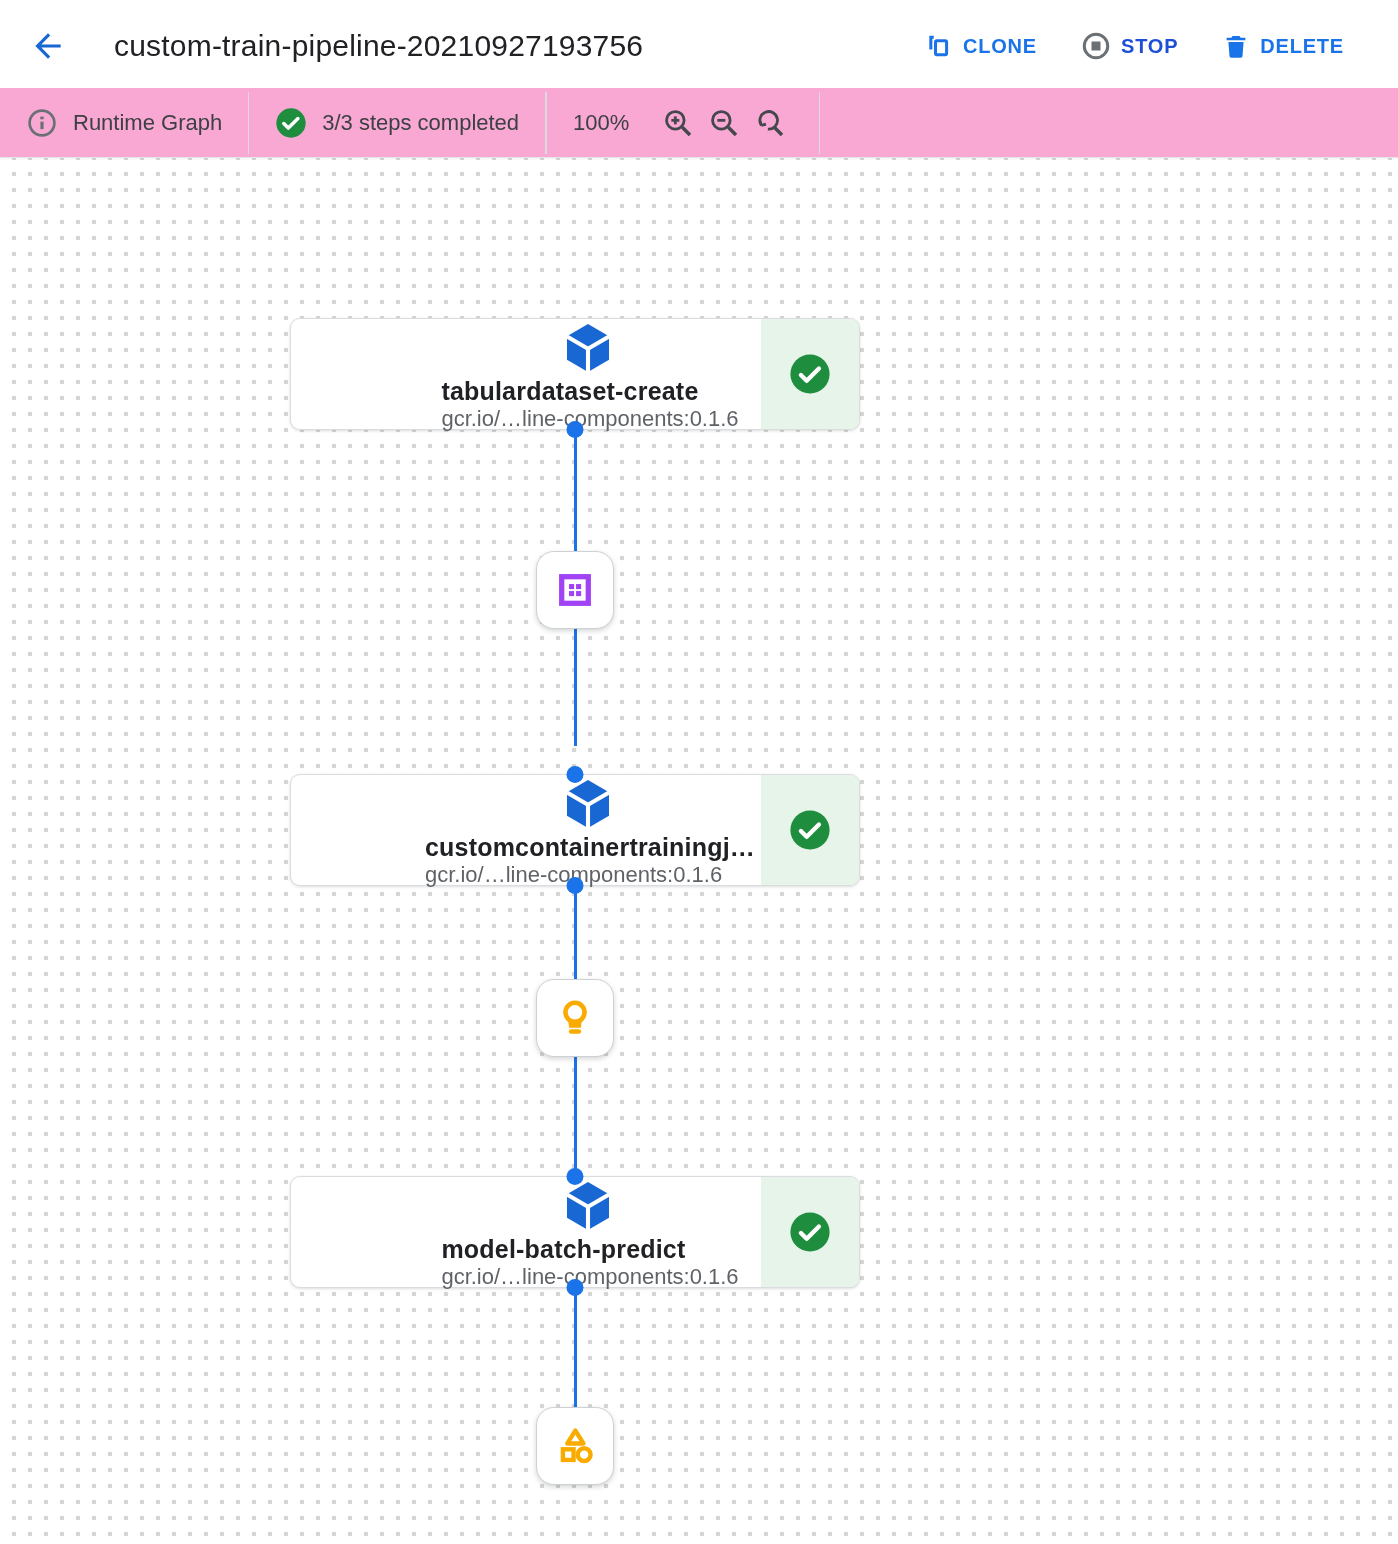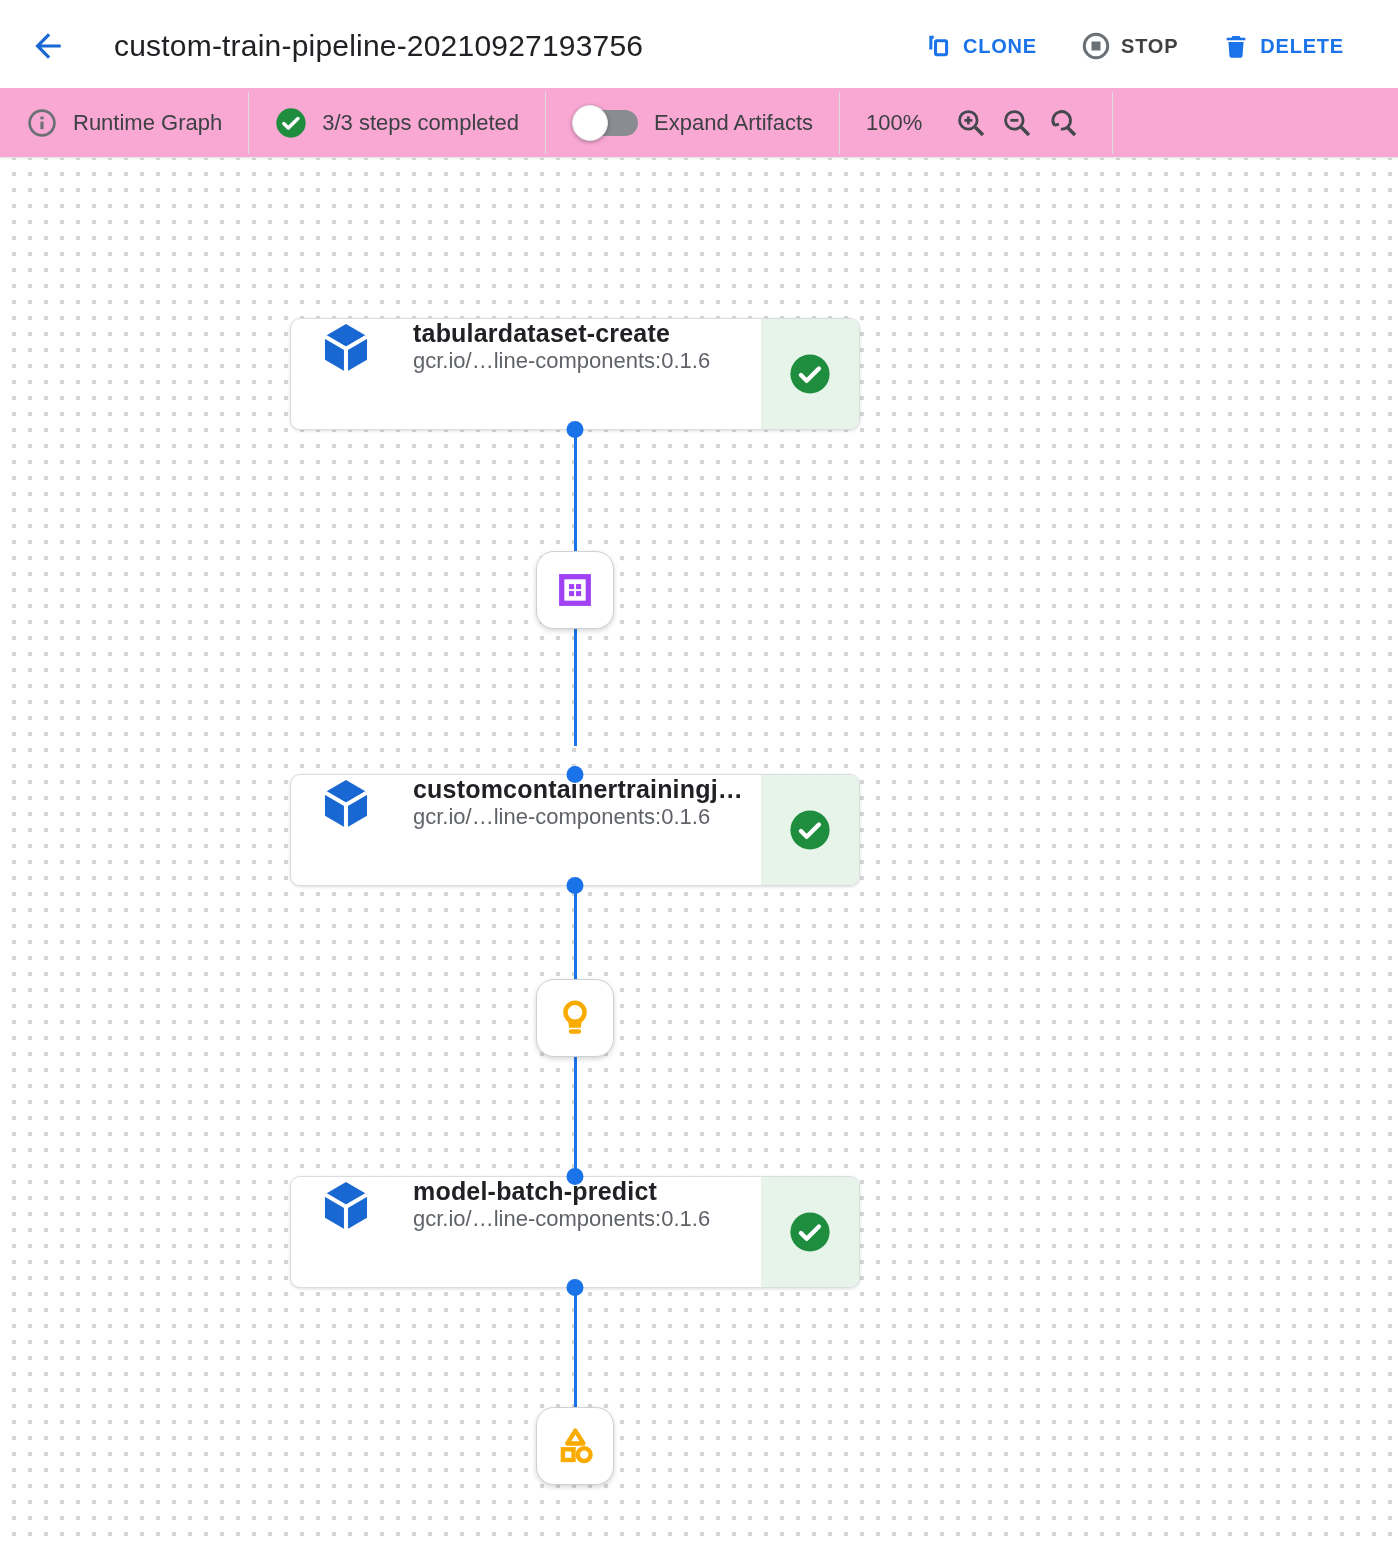--- a/index.html
+++ b/index.html
@@ -11,21 +11,21 @@
     padding:4px 54px 0 26px; }
   .back-btn { width:44px; height:44px; border:none; background:transparent;
     cursor:pointer; display:flex; align-items:center; justify-content:center; }
   .page-title { font-size:30px; font-weight:400; color:#202124; margin-left:44px;
     letter-spacing:0.2px; white-space:nowrap; }
   .header-actions { margin-left:auto; display:flex; align-items:center; gap:44px; }
   .hbtn { display:flex; align-items:center; gap:10px; border:none; background:transparent;
     font-family:inherit; font-size:20px; font-weight:700; letter-spacing:0.8px;
     cursor:pointer; }
   .hbtn.blue { color:#1a73e8; }
-  .hbtn.gray { color:#404040; }
+  .hbtn.gray { color:#1d4ed8; }
 
   
   .toolbar { height:70px; display:flex; align-items:center; background:#f9a8d4;
     border-bottom:1px solid #e4e6e8; box-shadow:0 1px 2px rgba(0,0,0,0.05);
     position:relative; z-index:5; }
   .tb-section { display:flex; align-items:center; height:100%; padding:0 26px; }
   .tb-divider { width:1px; height:62px; background:#dadce0; }
   .tb-label { font-size:22px; font-weight:500; color:#3c4043; white-space:nowrap; }
   .tb-icon { margin-right:15px; display:flex; align-items:center; }
   .zoom-level { font-size:22px; color:#3c4043; margin-right:26px; }
@@ -45,22 +45,22 @@
     background-image:radial-gradient(circle, #d5d5d5 2.1px, transparent 2.6px);
     background-size:16px 16px; background-position:6px 8px; overflow:hidden; }
 
   .edge { position:absolute; width:3px; background:#1a73e8; left:574px; }
   .edge1 { top:272px; height:316px; }
   .edge2 { top:700px; height:318px; }
   .edge3 { top:1130px; height:132px; }
 
   .node-card { position:absolute; left:290px; width:570px; height:112px;
     background:#fff; border:1px solid #dadce0; border-radius:10px;
-    box-shadow:0 1px 3px rgba(60,64,67,0.18); display:flex; 
-    cursor:pointer; }
+    box-shadow:0 1px 3px rgba(60,64,67,0.18); display:flex; align-items:center;
+    cursor:pointer;flex-direction:column; }
   .node1 { top:160px; }  .node2 { top:616px; }  .node3 { top:1018px; }
   .node-icon { margin-left:26px; flex:none; display:flex; }
   .node-text { margin-left:38px; min-width:0; padding-right:8px; }
   .node-title { font-size:25px; font-weight:700; color:#202124; white-space:nowrap;
     letter-spacing:0.2px; }
   .node-subtitle { font-size:22px; color:#5f6368; white-space:nowrap; }
   .node-status { position:absolute; right:0; top:0; width:98px; height:100%;
     background:#e6f4ea; border-radius:0 9px 9px 0; display:flex;
     align-items:center; justify-content:center; }
   .port { position:absolute; left:50%; width:17px; height:17px; border-radius:50%;
@@ -136,27 +136,20 @@
       <svg width="32" height="32" viewBox="0 0 24 24">
         <circle cx="12" cy="12" r="11" fill="#1e8e3e"></circle>
         <path d="M6.6 12.4l3.4 3.4 7.2-7.2" fill="none" stroke="#fff" stroke-width="2.6" stroke-linecap="round" stroke-linejoin="round"></path>
       </svg>
     </span>
     <span class="tb-label">3/3 steps completed</span>
   </div>
 
   <div class="tb-divider"></div>
 
-  <div class="tb-section">
-    <span class="toggle">
-      <span class="toggle-track"></span>
-      <span class="toggle-knob"></span>
-    </span>
-    <span class="tb-label">Expand Artifacts</span>
-  </div>
 
   <div class="tb-divider"></div>
 
   <div class="tb-section">
     <span class="zoom-level">100%</span>
     <button class="icon-btn">
       <span style="display:flex;">
         <svg width="32" height="32" viewBox="0 0 24 24" fill="none" stroke="#44484d" stroke-width="2.1">
           <circle cx="10" cy="10" r="6.6"></circle>
           <line x1="15.2" y1="15.2" x2="21" y2="21" stroke-width="2.6"></line>

